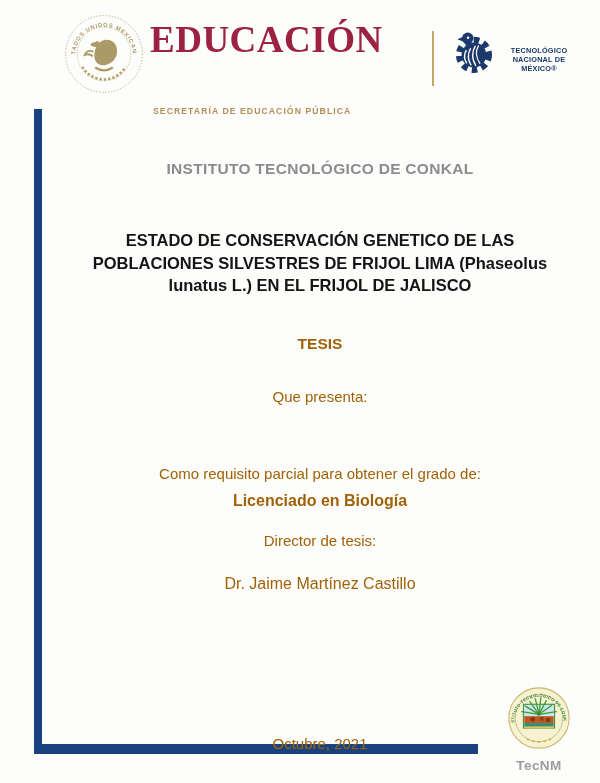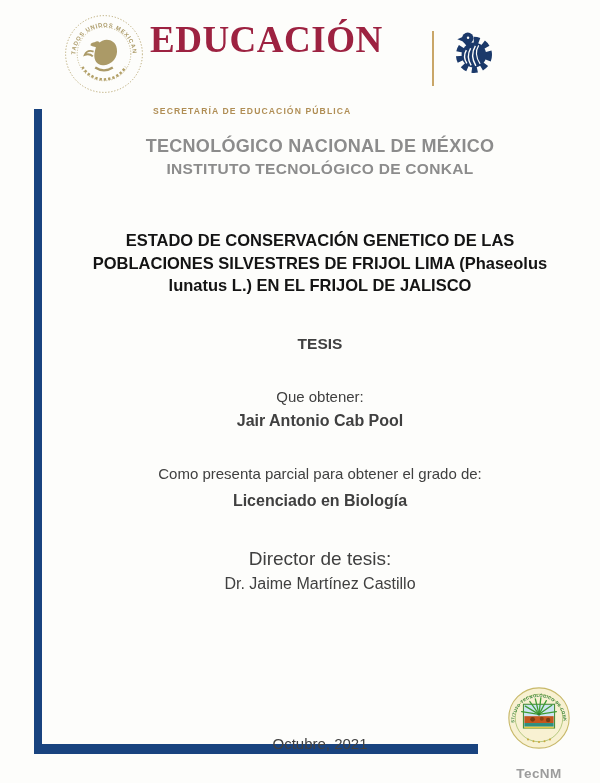--- a/index.html
+++ b/index.html
@@ -22,38 +22,38 @@
   .gold-divider{position:absolute;left:432px;top:31px;width:2px;height:55px;background:#C9A668;}
   .gear{position:absolute;left:454px;top:27px;width:38px;height:52px;}
   .tecnm-wordmark{
     position:absolute;left:494px;top:46px;width:90px;text-align:center;
     font-size:7.3px;font-weight:700;color:#1B396A;line-height:9px;letter-spacing:.2px;
   }
   
   .vbar{position:absolute;left:34px;top:109px;width:8px;height:645px;background:#19437F;}
   .hbar{position:absolute;left:34px;top:744px;width:444px;height:10px;background:#19437F;}
   
-  .line{position:absolute;left:40px;right:0;text-align:center;color:#404040;}
+  .line{position:absolute;left:40px;right:0;text-align:center;color:#a16207;}
   .inst1{top:136px;font-size:18px;font-weight:700;color:#8C8C8C;letter-spacing:.3px;}
   .inst2{top:160px;font-size:15.5px;font-weight:700;color:#8C8C8C;letter-spacing:.3px;}
   .thesis-title{top:229px;font-size:16.5px;font-weight:700;color:#141414;line-height:22.6px;}
   .thesis-title .it{text-align:center;}
   .t-tesis{top:335px;font-size:15.5px;font-weight:700;}
   .t-presenta{top:388px;font-size:15px;}
   .t-author{top:412px;font-size:16px;font-weight:700;}
   .t-req{top:465px;font-size:15px;}
   .t-degree{top:492px;font-size:16px;font-weight:700;}
-  .t-dirlabel{top:548px;font-size:19px;}
+  .t-dirlabel{top:532px;font-size:15px;}
   .t-director{top:575px;font-size:16px;font-weight:400;}
   .t-location{top:678px;font-size:15px;}
   .t-date{top:735px;font-size:15px;}
   
   .conkal{position:absolute;left:505px;top:686px;width:68px;text-align:center;}
   .conkal svg{width:64px;height:64px;display:block;margin:0 auto;}
-  .tecnm-cap{margin-top:16px;font-size:13.5px;font-weight:700;color:#9C9C9C;letter-spacing:.4px;}
+  .tecnm-cap{margin-top:8px;font-size:13.5px;font-weight:700;color:#9C9C9C;letter-spacing:.4px;}
 </style>
 </head>
 <body>
 
 <div class="page">
 
   <svg class="emblem" viewBox="0 0 100 100" aria-hidden="true">
     <defs>
       <path id="arcTop" d="M 14,52 A 36,36 0 0 1 86,52" fill="none"></path>
     </defs>
@@ -84,37 +84,39 @@
     <circle cx="14.5" cy="11.5" r="6" fill="#1B396A"></circle>
     <path d="M9.5 10 l -6 2.6 l 6 2.2 z" fill="#1B396A"></path>
     <circle cx="14.8" cy="11" r="1.3" fill="#fdfdfb"></circle>
 
     <path d="M13.5 38 q -4.5 -7 -0.5 -14" fill="none" stroke="#fdfdfb" stroke-width="1.5"></path>
     <path d="M18 40 q -5.5 -9 -0.5 -18" fill="none" stroke="#fdfdfb" stroke-width="1.5"></path>
     <path d="M23 40.5 q -6.5 -11 -0.5 -21" fill="none" stroke="#fdfdfb" stroke-width="1.5"></path>
     <path d="M27.5 38.5 q -7 -10.5 -1.5 -19.5" fill="none" stroke="#fdfdfb" stroke-width="1.2"></path>
   </svg>
 
+  <div class="tecnm-wordmark">
+    <div>TECNOLÓGICO</div>
+    <div>NACIONAL DE MÉXICO®</div>
+  </div>
 
   <div class="vbar"></div>
   <div class="hbar"></div>
 
-  <div class="line inst1">TECNOLÓGICO NACIONAL DE MÉXICO</div>
   <div class="line inst2">INSTITUTO TECNOLÓGICO DE CONKAL</div>
 
   <div class="line thesis-title">
     <span>ESTADO DE CONSERVACIÓN GENETICO DE LAS</span><br>
     <span>POBLACIONES SILVESTRES DE FRIJOL LIMA (</span><span class="it">Phaseolus</span><br>
     <span class="it">lunatus</span><span> L.) EN EL FRIJOL DE JALISCO</span>
   </div>
 
   <div class="line t-tesis">TESIS</div>
-  <div class="line t-presenta">Que obtener:</div>
-  <div class="line t-author">Jair Antonio Cab Pool</div>
-  <div class="line t-req">Como presenta parcial para obtener el grado de:</div>
+  <div class="line t-presenta">Que presenta:</div>
+  <div class="line t-req">Como requisito parcial para obtener el grado de:</div>
   <div class="line t-degree">Licenciado en Biología</div>
   <div class="line t-dirlabel">Director de tesis:</div>
   <div class="line t-director">Dr. Jaime Martínez Castillo</div>
   <div class="line t-date">Octubre, 2021</div>
 
   <div class="conkal">
     <svg viewBox="-35 -35 70 70" aria-hidden="true">
       <defs>
         <path id="conkArc" d="M -27,4 A 27,27 0 1 1 27,4" fill="none"></path>
         <clipPath id="sealClip">

